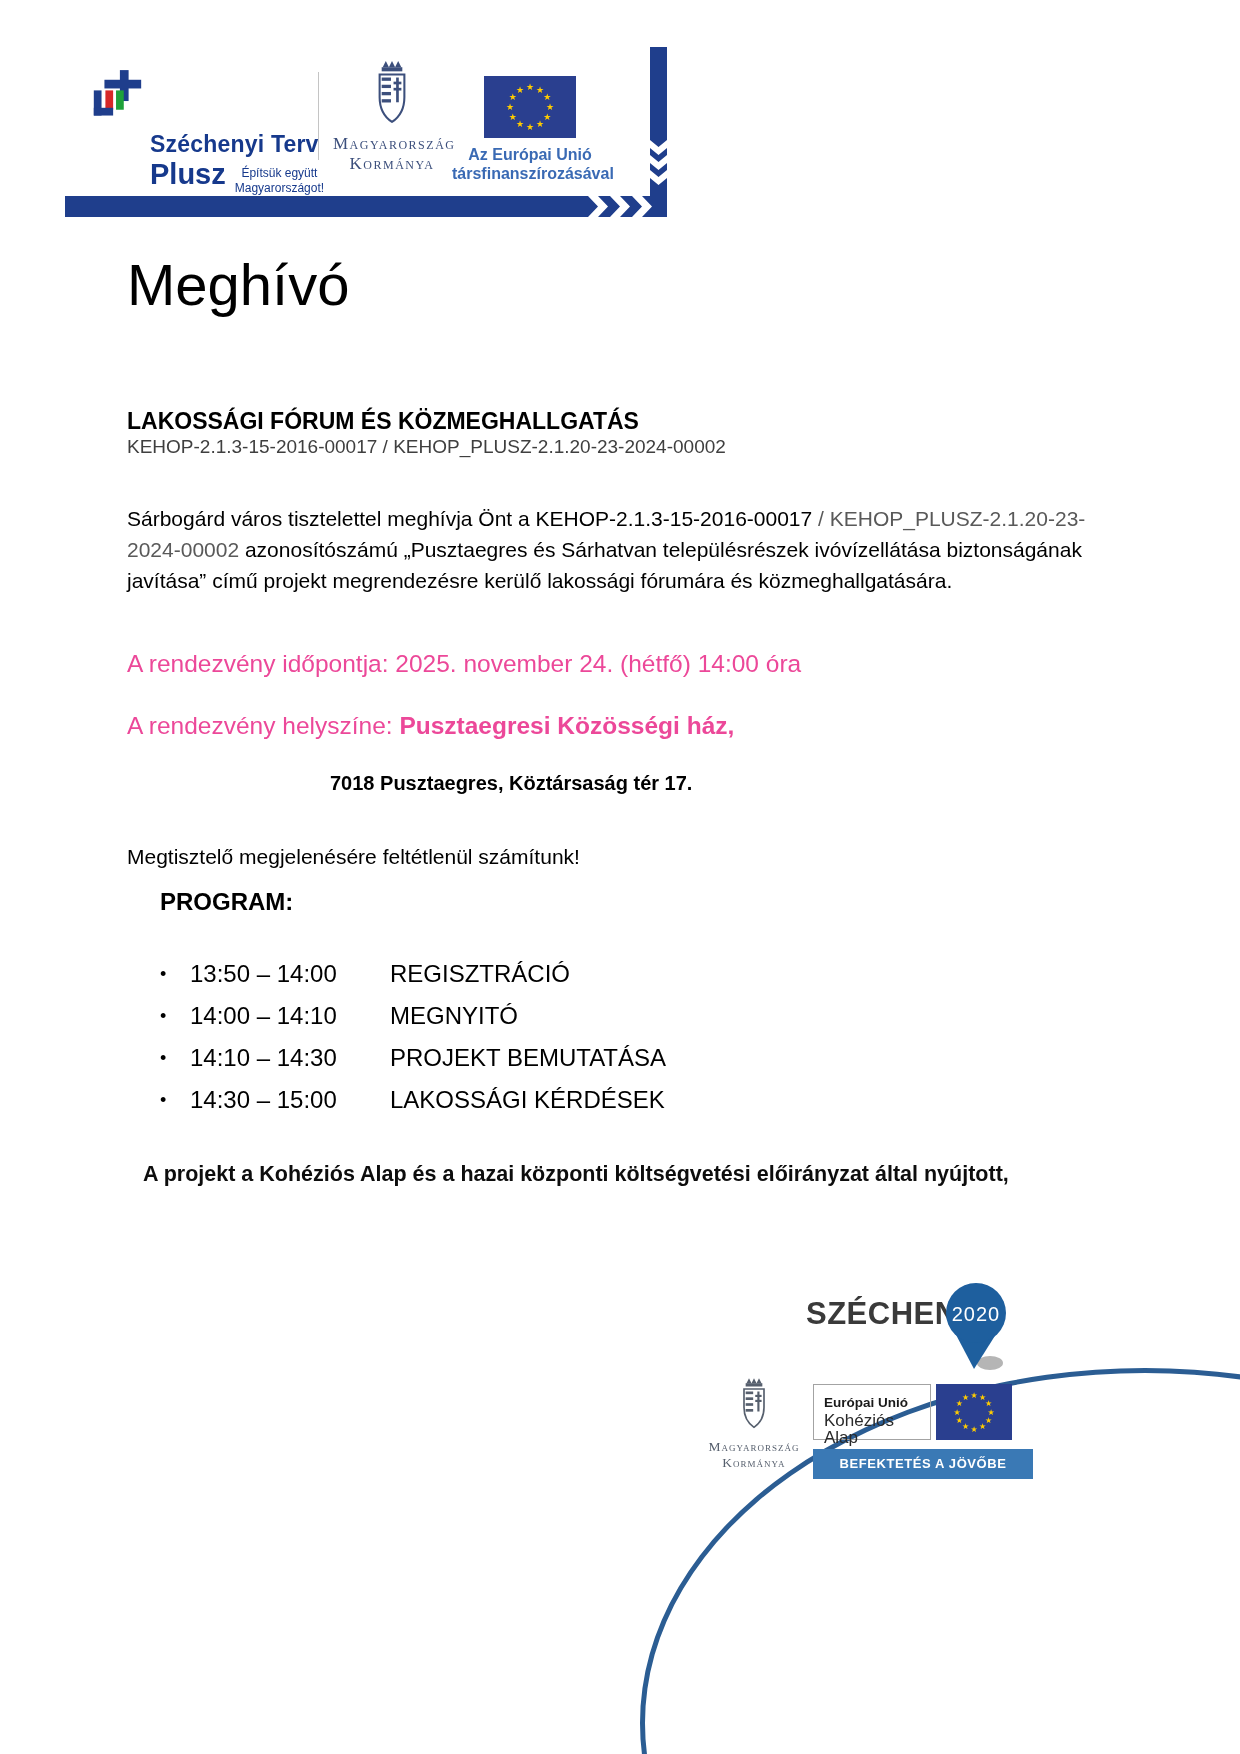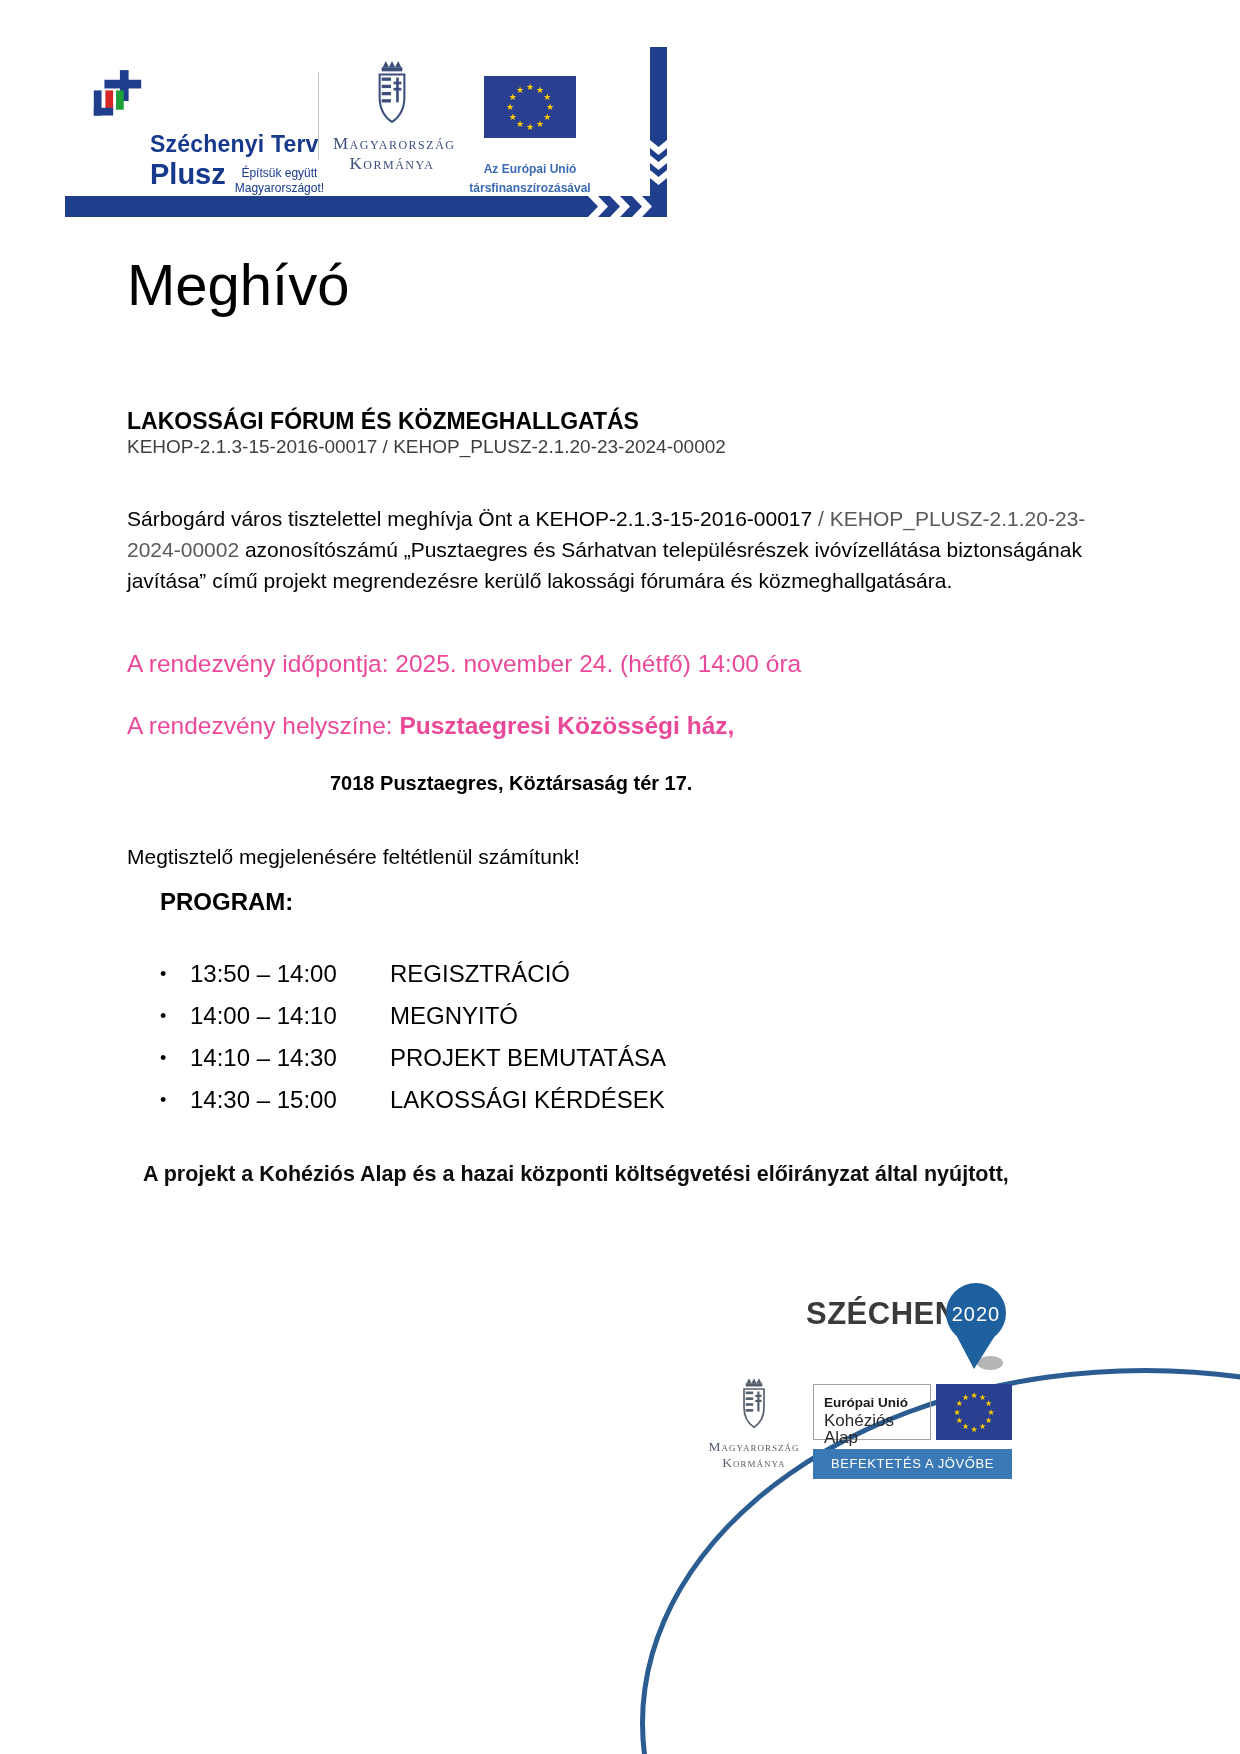--- a/index.html
+++ b/index.html
@@ -21,21 +21,21 @@
   .logo-line1{font-size:23px; font-weight:700; letter-spacing:.2px;}
   .logo-row{display:flex; align-items:flex-start; margin-top:4px;}
   .logo-line2{font-size:29px; font-weight:700;}
   .logo-tagline{font-size:12px; line-height:15px; margin-left:9px; margin-top:6px;text-align:center;}
   .hdr-divider{left:318px; top:72px; width:1px; height:88px; background:#c4c4c4;}
   .gov-block{left:333px; top:60px; width:118px; text-align:center;}
   .gov-text{font-family:"Liberation Serif", serif; font-variant:small-caps; letter-spacing:1.5px;
     font-size:17px; line-height:20px; color:var(--gov-header); margin-top:4px;}
   .eu-block{left:452px; top:76px; width:156px; text-align:center;}
   .eu-flag{width:92px; height:62px; margin:0 auto; display:block;}
-  .eu-caption{margin-top:22px; font-size:12px; font-weight:700; line-height:19px; color:var(--eu-text-blue);}
+  .eu-caption{margin-top:7px; font-size:16px; font-weight:700; line-height:19px; color:var(--eu-text-blue);}
 
   
   .title{left:127px; top:252px; font-size:58px; line-height:66px; color:#000;}
   .subtitle{left:127px; top:408px; font-size:23px; font-weight:700; color:#000;}
   .ids{left:127px; top:436px; font-size:19px; color:#3f3f3f;}
   .intro{left:127px; top:503px; width:995px; font-size:21px; line-height:31px; color:#000;}
   .muted{color:var(--muted-gray);}
   .date-line,.venue-line{left:127px; font-size:24.5px; color:#ec4899;}
   .date-line{top:650px;}
   .venue-line{top:712px;}
@@ -53,22 +53,22 @@
   .arc{left:640px; top:1368px; width:1000px; height:700px; border:5px solid var(--arc-blue); border-radius:50%;}
   .sz2020-text{left:806px; top:1296px; font-size:31px; font-weight:700; letter-spacing:.5px; color:var(--title-gray);}
   .pin{left:944px; top:1281px;}
   .gov-footer-block{left:698px; top:1376px; width:112px; text-align:center;}
   .gov-footer-text{font-family:"Liberation Serif", serif; font-variant:small-caps; letter-spacing:1px;
     font-size:13.5px; line-height:16px; color:var(--gov-footer); margin-top:3px;}
   .eu-box{left:813px; top:1384px; width:118px; height:56px; border:1px solid #a3a3a3; box-sizing:border-box; padding:9px 0 0 10px;}
   .eu-box-line1{font-size:13.5px; font-weight:700; color:#1a1a1a; line-height:18px;}
   .eu-box-line2{font-size:17px; color:#2a2a2a; line-height:17px;}
   .flag-small{left:936px; top:1384px;}
-  .banner{left:813px; top:1449px; width:199px; height:30px; background:var(--banner-blue);
-    color:#fff; font-size:13px; font-weight:400; letter-spacing:.6px; text-align:center; line-height:30px;}
+  .banner{left:813px; top:1449px; width:220px; height:30px; background:var(--banner-blue);
+    color:#fff; font-size:13px; font-weight:700; letter-spacing:.6px; text-align:center; line-height:30px;}
 </style>
 </head>
 <body>
 
 <div class="page">
 
   <div class="abs" style="left:88px; top:68px;">
     <svg width="58" height="68" viewBox="0 0 60 70">
       <rect x="33" y="2" width="9" height="32" fill="var(--navy)"></rect>
       <rect x="17" y="12" width="38" height="9" fill="var(--navy)"></rect>

